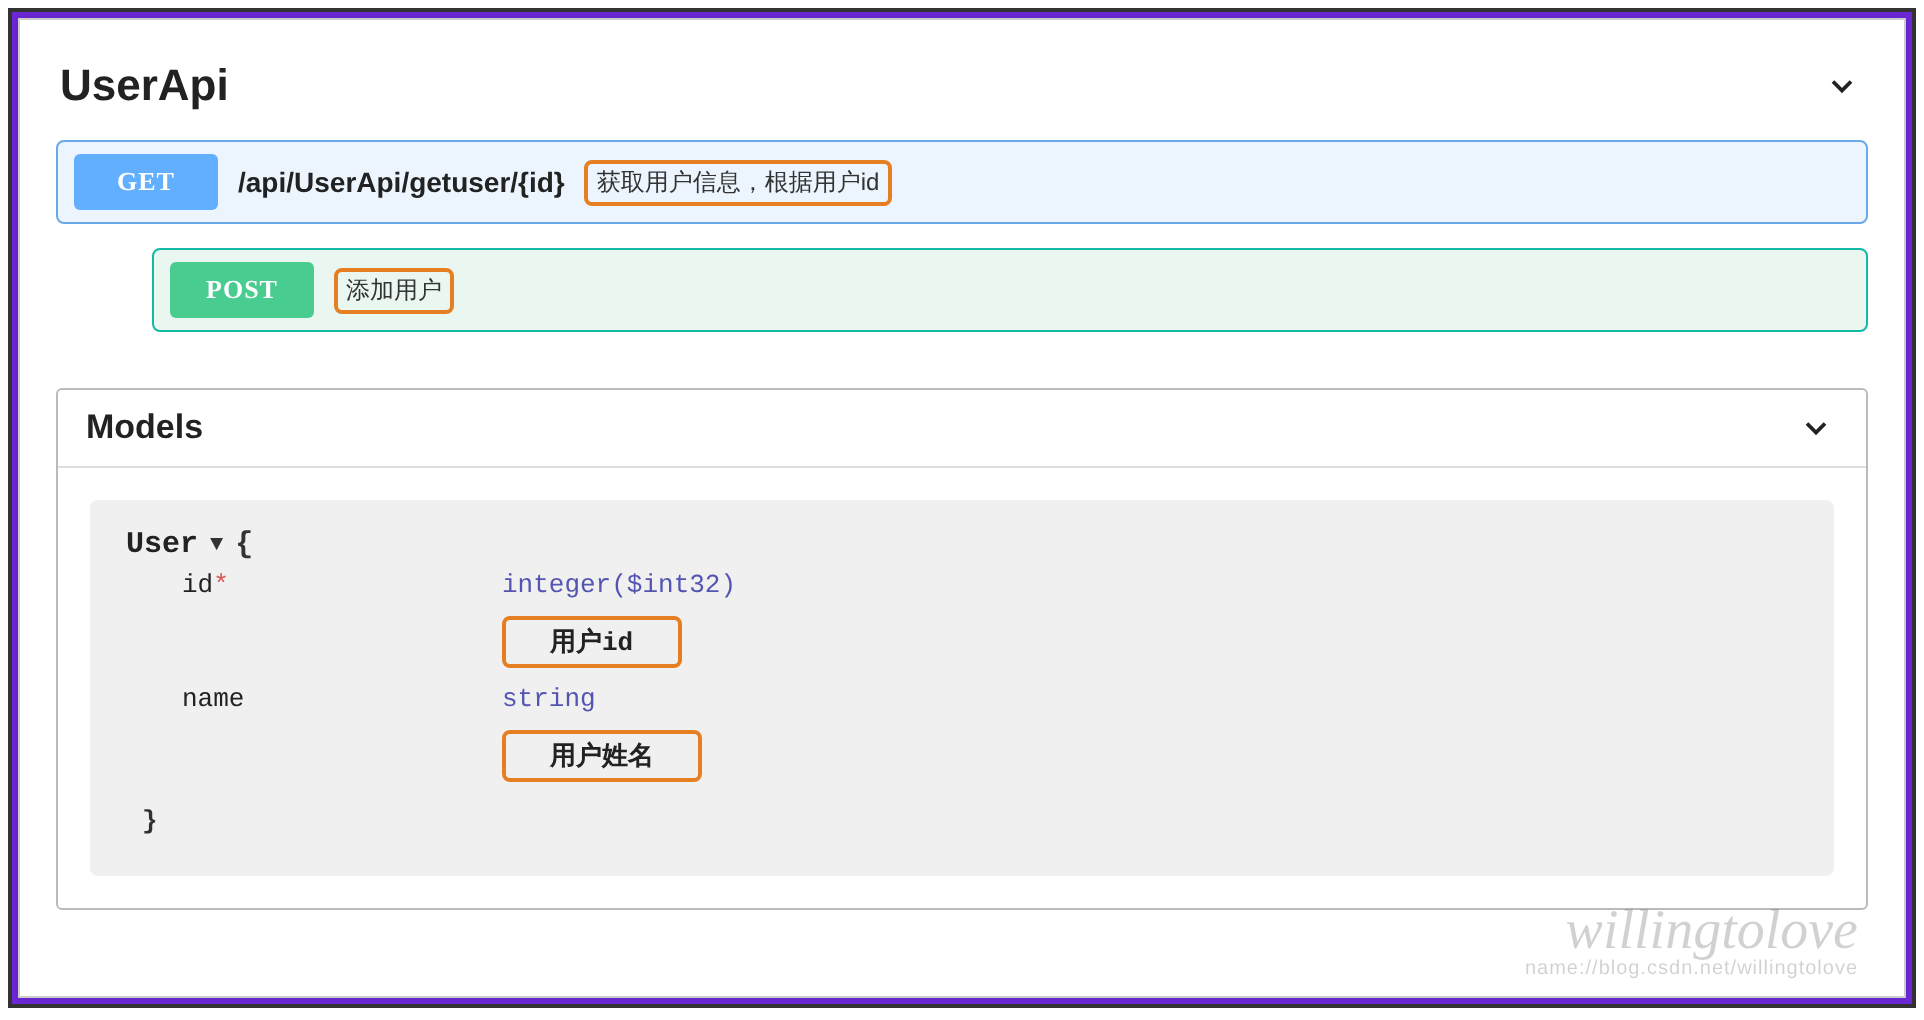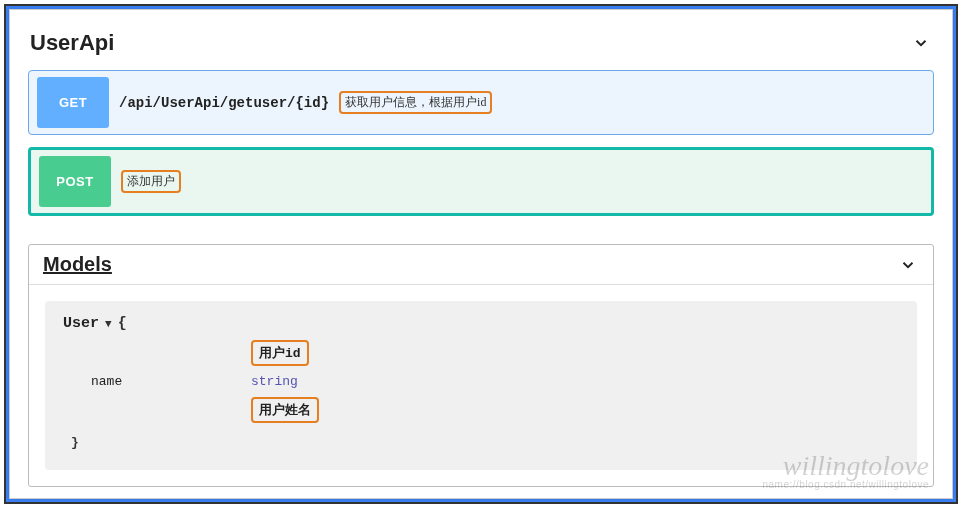--- a/index.html
+++ b/index.html
@@ -8,21 +8,21 @@
       background: #fff;
       width: 962px;
       height: 510px;
       padding: 4px;
       position: relative;
     }
     .outer {
       border: 2px solid #333;
       padding: 0;
       height: 500px;
-      background: #3b82f6;
+      background: #6d28d9;
     }
     .inner {
       margin: 3px;
       border: 1px solid #ccc;
       box-shadow: 0 0 4px rgba(0,0,0,0.15);
       height: calc(100% - 6px);
       padding: 14px 18px;
       background: #fff;
       position: relative;
       overflow: hidden;
@@ -56,66 +56,67 @@
       align-items: center;
       gap: 10px;
       cursor: pointer;
     }
     .endpoint.get {
       background: #ecf5fd;
       border: 1px solid #69a9e8;
     }
     .endpoint.post {
       background: #eaf7f0;
-      border: 3px solid #14b8a6;
+      border: 1px solid #14b8a6;
+      margin-left: 48px;
     }
     .method-badge {
       border-radius: 3px;
       color: #fff;
       font-weight: 700;
       font-size: 13px;
-      padding: 18px 0;
+      padding: 6px 0;
       width: 72px;
       text-align: center;
       letter-spacing: 0.5px;
+      font-family: Liberation Serif, serif;
     }
     .method-badge.get { background: #61affe; }
     .method-badge.post { background: #49cc90; }
     .path {
-      font-family: Liberation Mono, monospace;
+      font-family: Liberation Sans, sans-serif;
       font-weight: 700;
       font-size: 14px;
       color: #222;
     }
     .summary-highlight {
-      font-family: Liberation Serif, serif;
+      font-family: Liberation Sans, sans-serif;
       font-size: 12px;
       color: #333;
       border: 2px solid #e67e22;
       border-radius: 4px;
       padding: 1px 4px;
     }
     .models-panel {
       margin-top: 28px;
       border: 1px solid #bbb;
       border-radius: 3px;
     }
     .models-header {
       display: flex;
       justify-content: space-between;
       align-items: center;
       padding: 8px 14px;
       border-bottom: 1px solid #ddd;
       cursor: pointer;
     }
     .models-title {
-      font-size: 20px;
-      font-weight: 700;
-      color: #222;
-      text-decoration: underline;
+      font-size: 17px;
+      font-weight: 700;
+      color: #222;
     }
     .models-body {
       padding: 16px;
     }
     .model-box {
       background: #f0f0f0;
       border-radius: 4px;
       padding: 14px 18px 20px 18px;
       font-family: "Courier New", monospace;
       font-size: 13px;
@@ -155,21 +156,21 @@
       font-family: "Courier New", monospace;
     }
     .prop-desc-row {
       padding-left: 188px;
       margin-top: 8px;
       margin-bottom: 8px;
     }
     .desc-highlight {
       border: 2px solid #e67e22;
       border-radius: 4px;
-      padding: 2px 6px;
+      padding: 2px 22px;
       font-weight: 700;
       color: #222;
       display: inline-block;
     }
     .close-brace {
       padding-left: 8px;
       font-weight: 700;
       margin-top: 12px;
     }
     .watermark {
@@ -227,20 +228,26 @@
         </div>
       </div>
       <div class="models-body">
         <div class="model-box">
           <div class="model-name-row">
             <span class="model-name">User</span>
             <span class="model-caret">▼</span>
             <span class="model-brace">{</span>
           </div>
 
+          <div class="prop-row">
+            <div class="prop-name">
+              <span>id</span><span class="required-star">*</span>
+            </div>
+            <div class="prop-type">integer($int32)</div>
+          </div>
           <div class="prop-desc-row">
             <span class="desc-highlight">用户id</span>
           </div>
 
           <div class="prop-row">
             <div class="prop-name">
               <span>name</span><span class="required-star"></span>
             </div>
             <div class="prop-type">string</div>
           </div>

